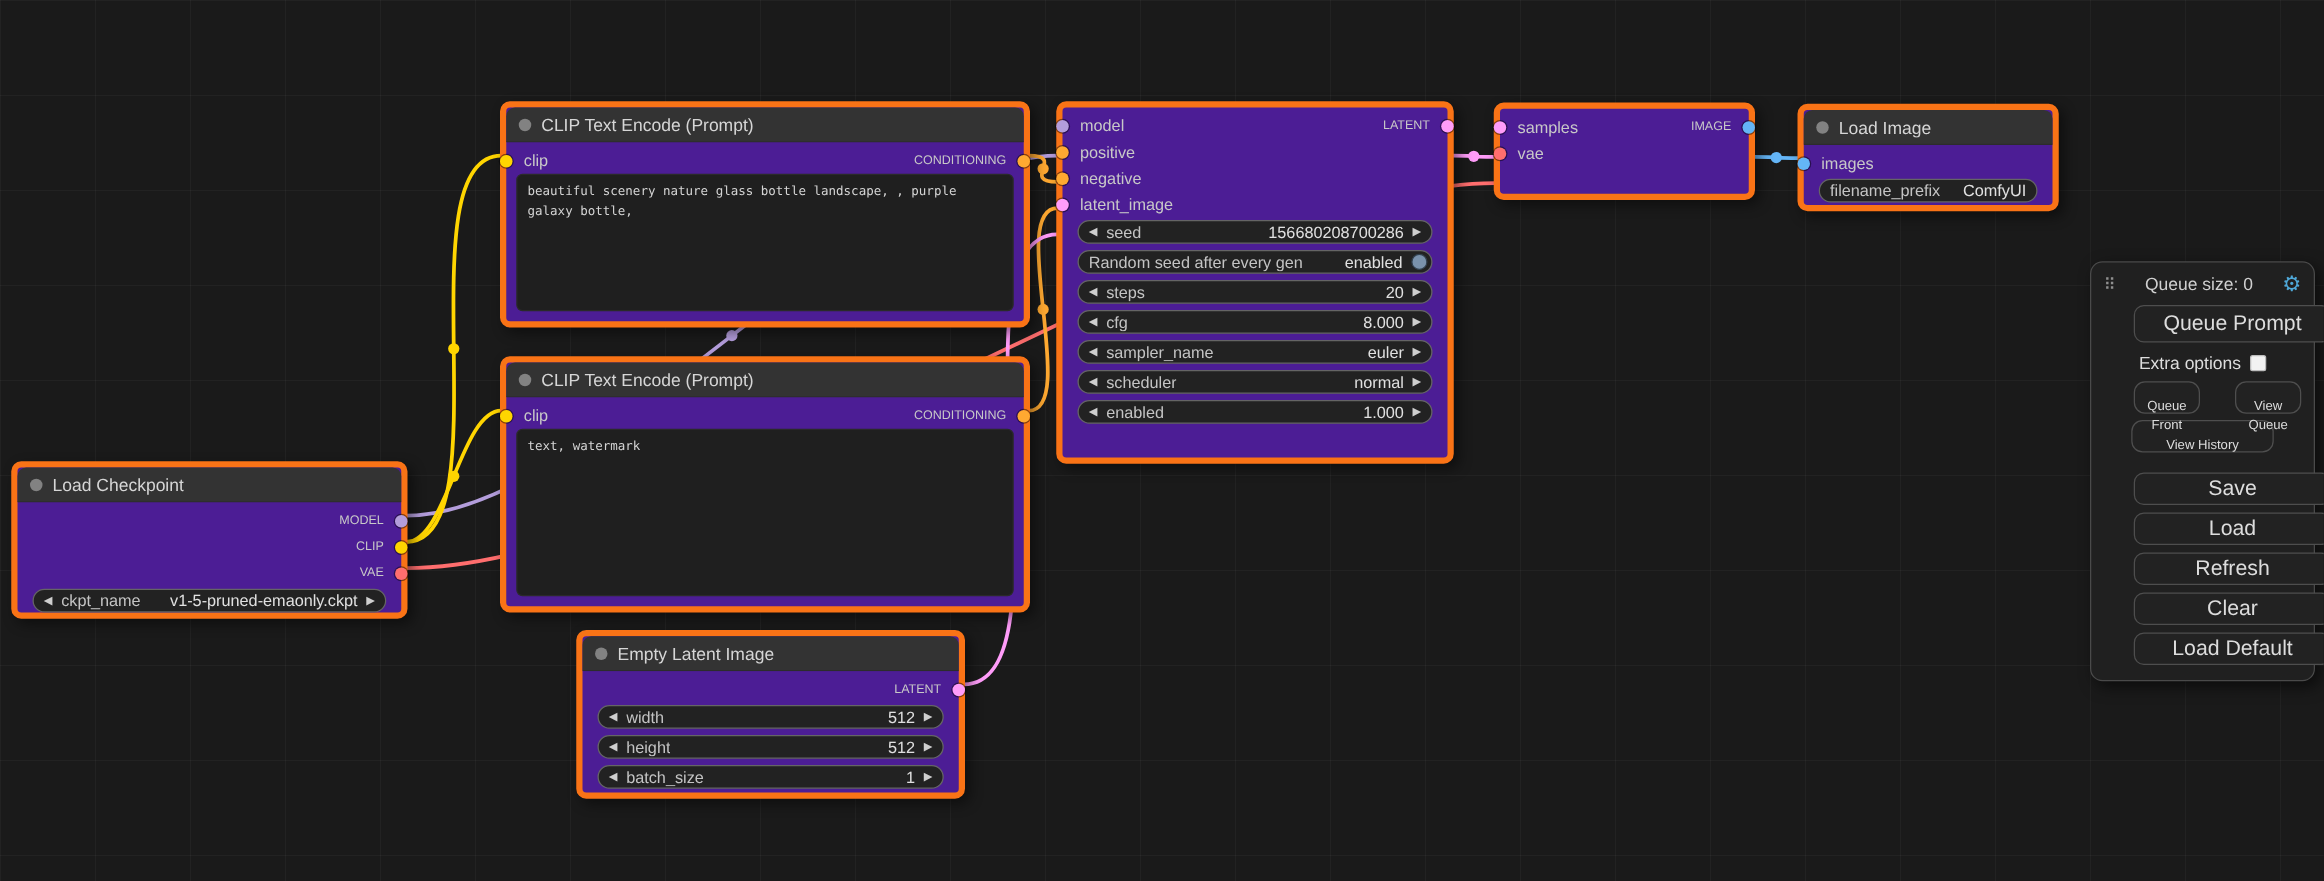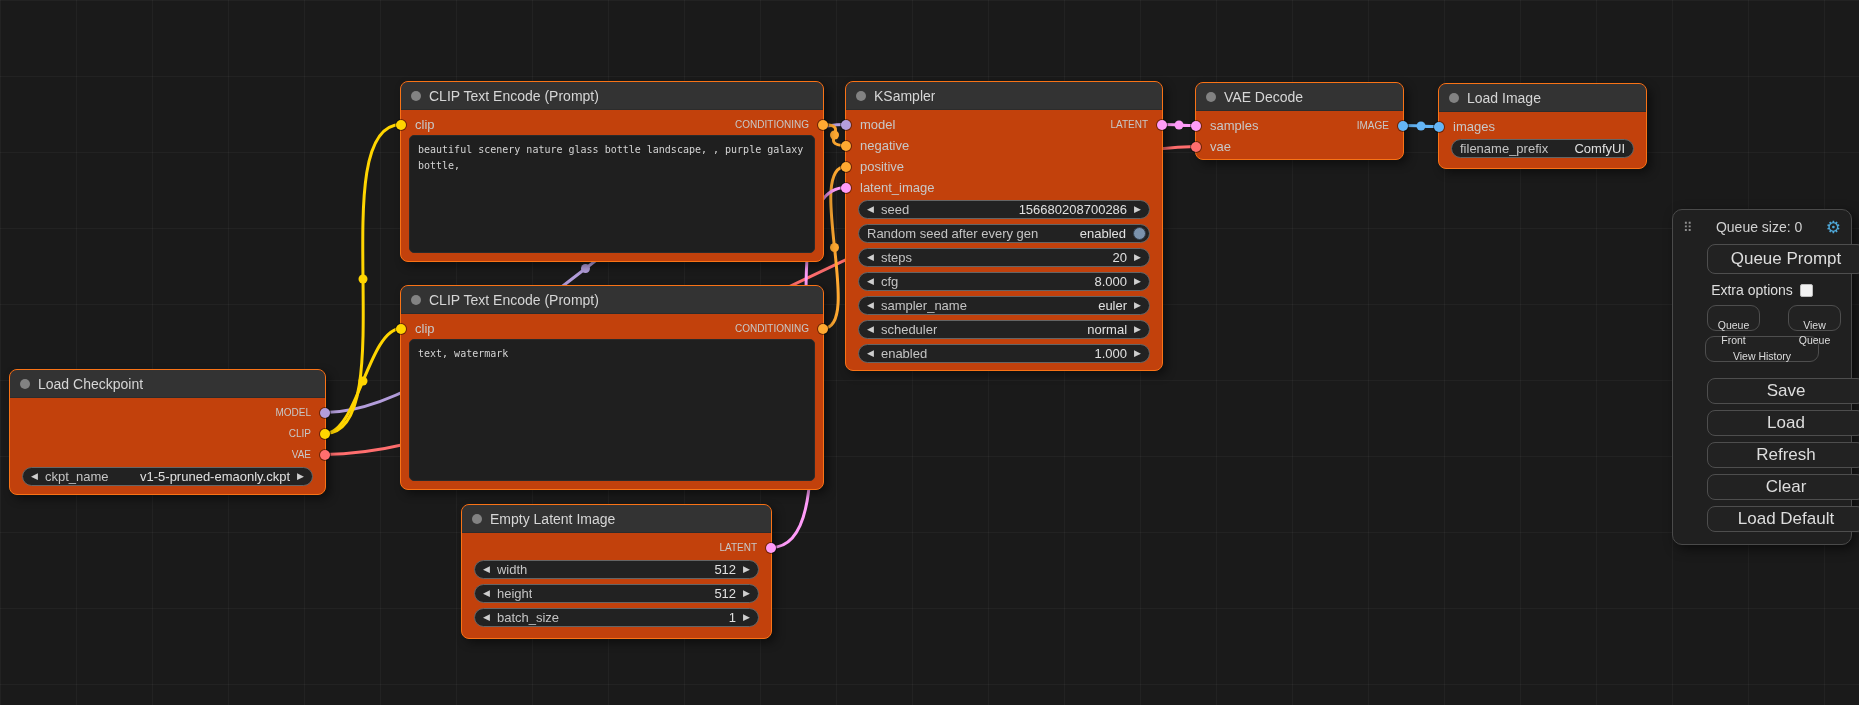--- a/index.html
+++ b/index.html
@@ -11,21 +11,21 @@
       linear-gradient(90deg, rgba(255,255,255,0.035) 1px, transparent 1px);
     background-size:76px 76px;
     font-family:"Liberation Sans", sans-serif;
     -webkit-font-smoothing:antialiased;
   }
   #wires{position:absolute;left:0;top:0;z-index:0;}
 
   
   .node{
     position:absolute;z-index:1;box-sizing:border-box;
-    background:#c2410c;border:1px solid #f97316;border-radius:8px;
+    background:#4c1d95;border:5px solid #f97316;border-radius:8px;
     box-shadow:4px 4px 10px rgba(0,0,0,0.45);
     color:#c8c8c8;
   }
   .node-title{
     height:28px;box-sizing:border-box;display:flex;align-items:center;
     background:#333333;border-bottom:1px solid #2c2c2c;
     border-radius:7px 7px 0 0;padding:0 10px;
   }
   .title-dot{width:10px;height:10px;border-radius:50%;background:#828282;margin-right:8px;flex:none;}
   .title-text{font-size:14px;color:#d6d6d6;white-space:nowrap;overflow:hidden;}
@@ -200,38 +200,34 @@
         <span class="warrow">◀</span>
         <span class="wname">batch_size</span>
         <span class="wvalue">1</span>
         <span class="warrow">▶</span>
       </div>
     </div>
   </div>
 </div>
 
 <div class="node" style="left:845px;top:81px;width:318px;height:290px;">
-  <div class="node-title">
-    <span class="title-dot"></span>
-    <span class="title-text">KSampler</span>
-  </div>
   <div class="node-body">
     <div class="slot-row">
       <span class="dot in" id="ks-in-model" style="background: rgb(179, 157, 219);"></span>
       <span class="in-label">model</span>
       <span class="out-label">LATENT</span>
       <span class="dot out" id="ks-out-latent" style="background: rgb(255, 156, 249);"></span>
     </div>
     <div class="slot-row">
+      <span class="dot in" id="ks-in-positive" style="background: rgb(255, 169, 49);"></span>
+      <span class="in-label">positive</span>
+    </div>
+    <div class="slot-row">
       <span class="dot in" id="ks-in-negative" style="background: rgb(255, 169, 49);"></span>
       <span class="in-label">negative</span>
-    </div>
-    <div class="slot-row">
-      <span class="dot in" id="ks-in-positive" style="background: rgb(255, 169, 49);"></span>
-      <span class="in-label">positive</span>
     </div>
     <div class="slot-row">
       <span class="dot in" id="ks-in-latent" style="background: rgb(255, 156, 249);"></span>
       <span class="in-label">latent_image</span>
     </div>
     <div class="widgets">
       <div class="widget">
         <span class="warrow">◀</span>
         <span class="wname">seed</span>
         <span class="wvalue">156680208700286</span>
@@ -270,24 +266,20 @@
         <span class="warrow">◀</span>
         <span class="wname">enabled</span>
         <span class="wvalue">1.000</span>
         <span class="warrow">▶</span>
       </div>
     </div>
   </div>
 </div>
 
 <div class="node" style="left:1195px;top:82px;width:209px;height:78px;">
-  <div class="node-title">
-    <span class="title-dot"></span>
-    <span class="title-text">VAE Decode</span>
-  </div>
   <div class="node-body">
     <div class="slot-row">
       <span class="dot in" id="vae-in-samples" style="background: rgb(255, 156, 249);"></span>
       <span class="in-label">samples</span>
       <span class="out-label">IMAGE</span>
       <span class="dot out" id="vae-out-image" style="background: rgb(100, 181, 246);"></span>
     </div>
     <div class="slot-row">
       <span class="dot in" id="vae-in-vae" style="background: rgb(255, 110, 110);"></span>
       <span class="in-label">vae</span>

